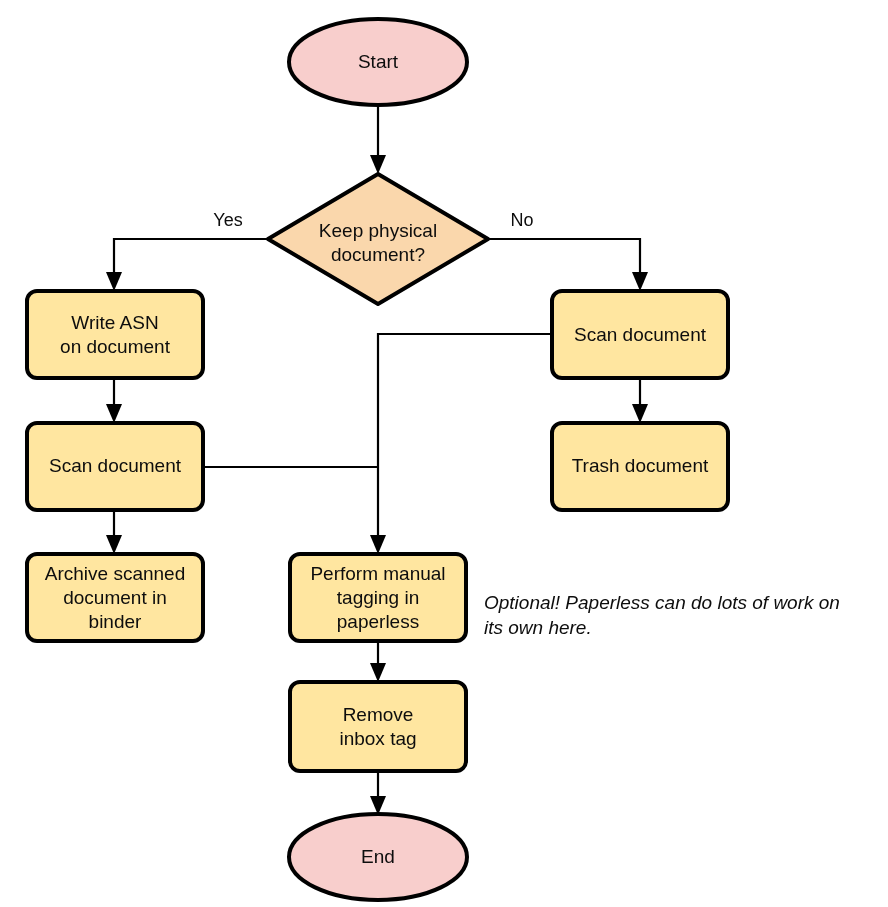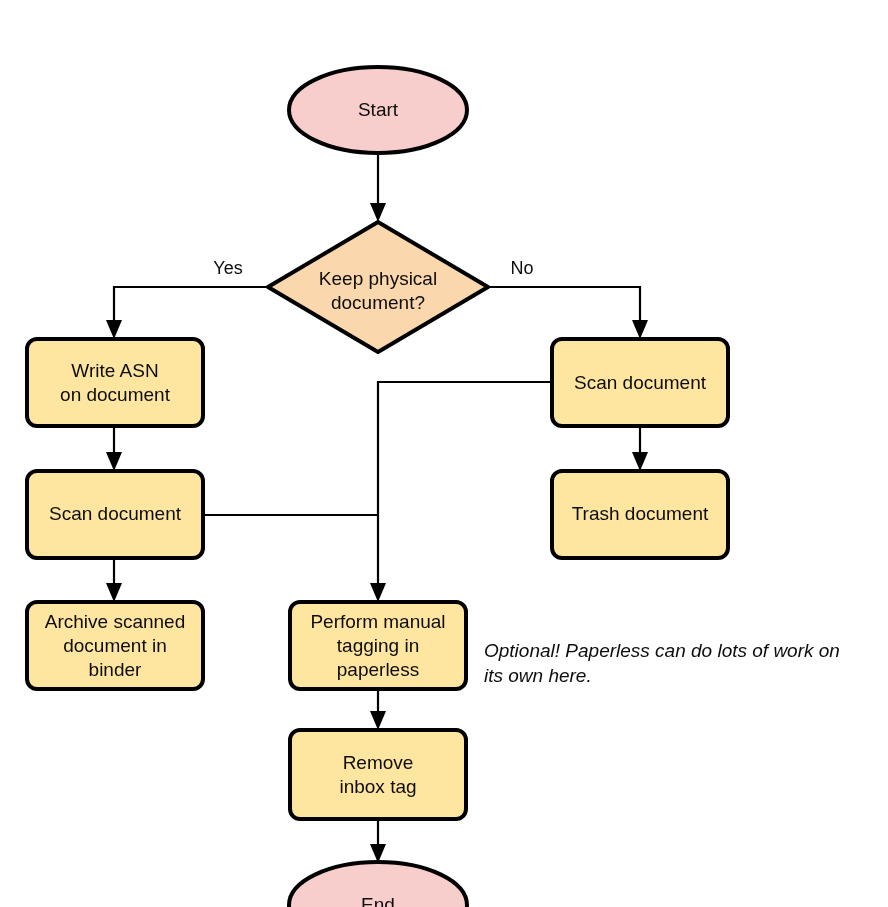--- a/index.html
+++ b/index.html
@@ -10,21 +10,20 @@
   body {
     width: 888px;
     height: 907px;
     font-family: "Liberation Sans", sans-serif;
     overflow: hidden;
   }
   #flowchart-root {
     position: relative;
     width: 888px;
     height: 736px;
-    margin-top: 48px;
   }
   svg#flow-svg {
     display: block;
     width: 888px;
     height: 907px;
   }
   .node-shape {
     stroke: #000000;
     stroke-width: 4;
     stroke-linejoin: round;

